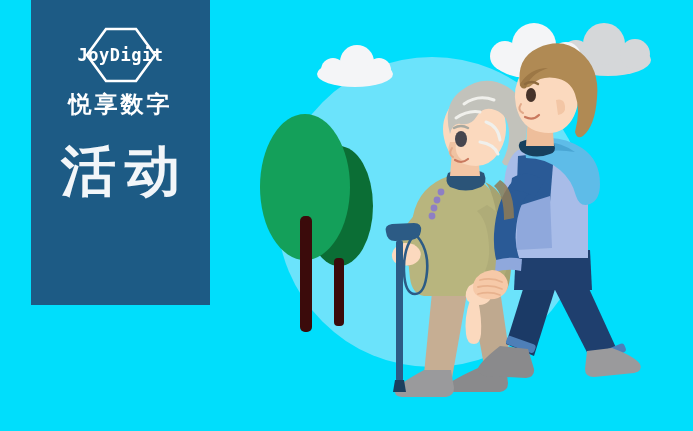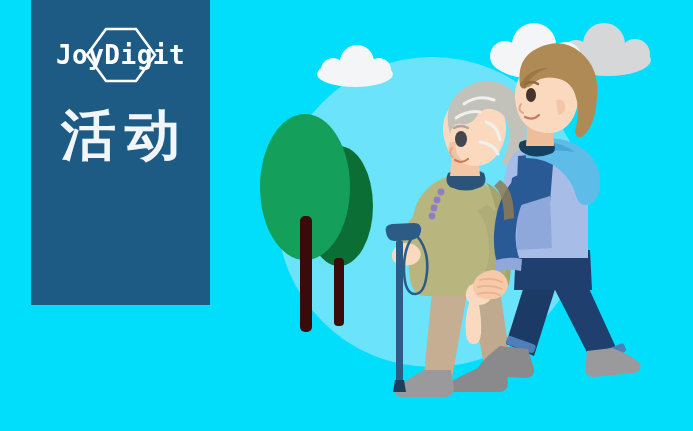--- a/index.html
+++ b/index.html
@@ -16,32 +16,32 @@
   .panel{
     position:absolute;left:31px;top:0;width:179px;height:305px;
     background:#1D5B85;
     display:flex;flex-direction:column;align-items:center;
     box-sizing:border-box;padding-top:26px;
   }
   .logo-wrap{position:relative;width:150px;height:58px;display:flex;align-items:center;justify-content:center;}
   .logo-hex{position:absolute;left:50%;top:50%;transform:translate(-50%,-50%);width:72px;height:56px;}
   .logo-word{
     position:relative;z-index:2;
-    color:#ffffff;font-weight:700;font-size:26px;letter-spacing:.5px;
+    color:#ffffff;font-weight:700;font-size:17px;letter-spacing:.5px;
     font-family:"DejaVu Sans Mono","Liberation Mono",monospace;
     line-height:1;white-space:nowrap;
   }
   .brand-cn{
     margin-top:9px;color:#ffffff;font-size:23px;font-weight:700;letter-spacing:3px;
     font-family:"DejaVu Sans","Liberation Sans",sans-serif;line-height:1;
   }
   .title-cn{
     margin-top:24px;color:#F2F6F9;font-size:55px;font-weight:700;
     letter-spacing:9px;line-height:1.16;
-    font-family:Liberation Mono, monospace;
+    font-family:Liberation Sans, sans-serif;
     text-indent:9px;
   }
   .title-cn div{white-space:nowrap;}
 </style>
 </head>
 <body>
 
 <div id="stage">
 
   <svg id="art" viewBox="0 0 693 431" xmlns="http://www.w3.org/2000/svg">
@@ -193,20 +193,21 @@
 
   <div class="panel">
 
     <div class="logo-wrap">
       <svg class="logo-hex" viewBox="0 0 72 56" xmlns="http://www.w3.org/2000/svg">
         <polygon points="21,2 51,2 70,28 51,54 21,54 2,28" fill="none" stroke="#FFFFFF" stroke-width="2.6"></polygon>
       </svg>
       <div class="logo-word">JoyDigit</div>
     </div>
 
+    <div class="brand-cn">悦享数字</div>
 
     <div class="title-cn">
       <div>活动</div>
     </div>
 
   </div>
 
 </div>
 
 </body></html>

